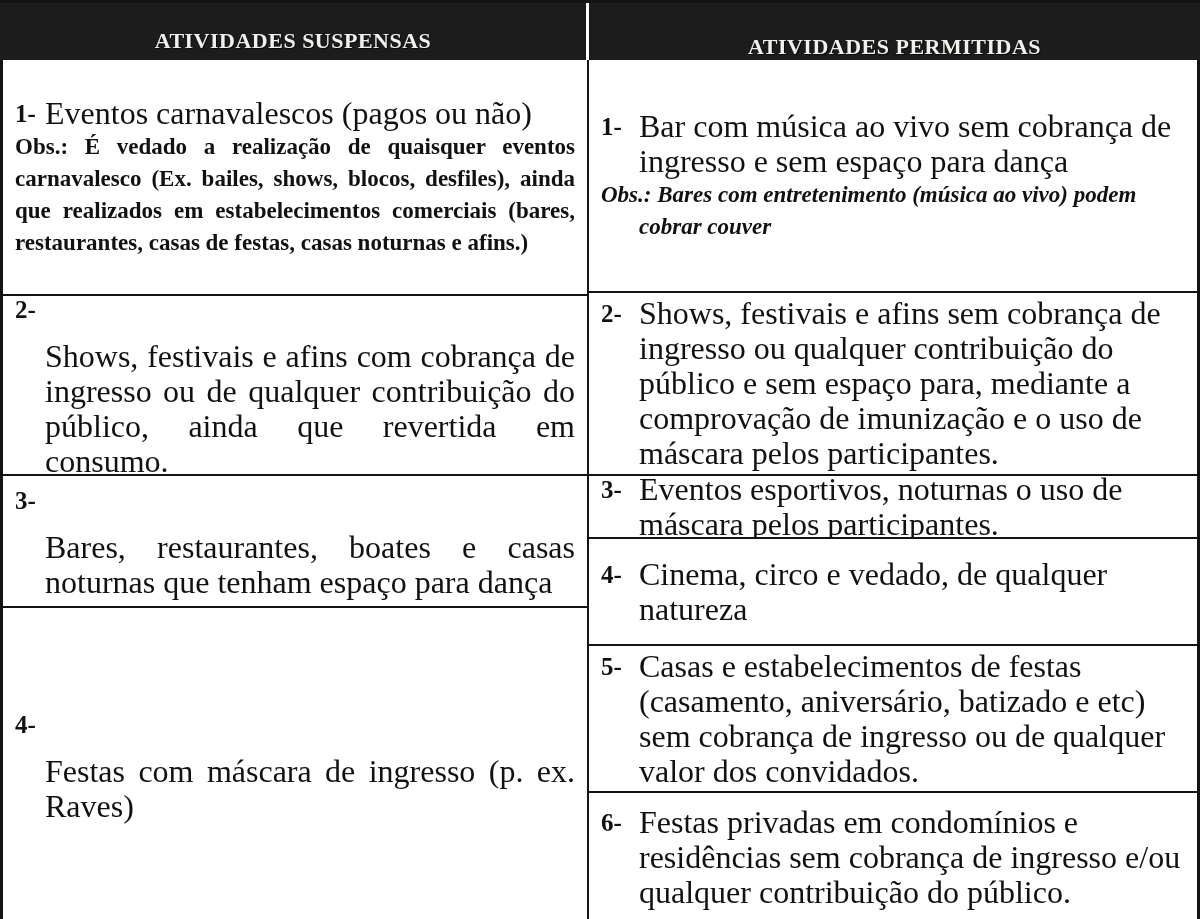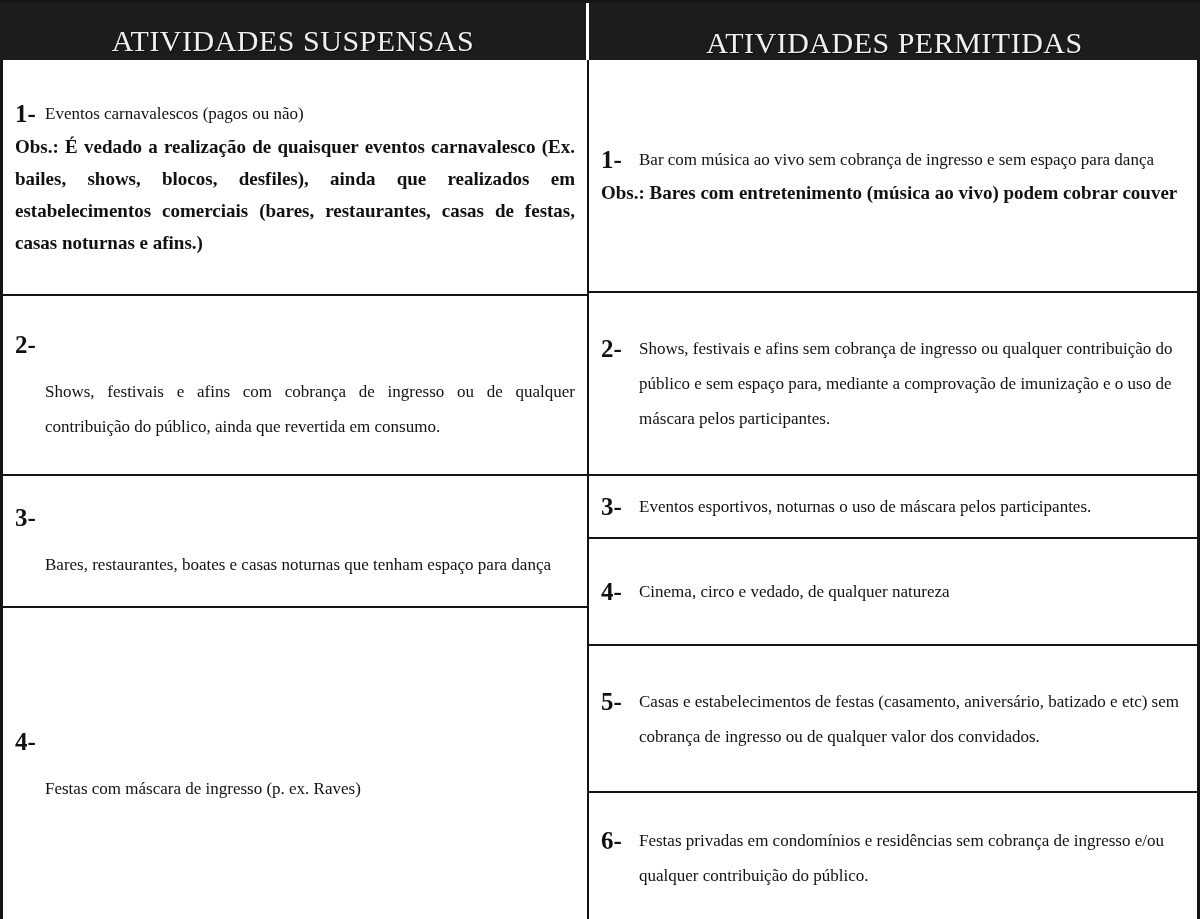--- a/index.html
+++ b/index.html
@@ -36,22 +36,22 @@
     display: flex;
     align-items: center;
     justify-content: center;
     box-sizing: border-box;
     height: 100%;
   }
   .header-cell.left  { width: 589px; border-right: 3px solid #ffffff; }
   .header-cell.right { width: 611px; align-items: flex-end; }
   .header-cell span {
     color: #f2f0ec;
-    font-weight: normal;
-    font-size: 30px;
+    font-weight: bold;
+    font-size: 22px;
     letter-spacing: 0.5px;
     text-shadow: 1px 1px 0 rgba(0,0,0,0.65);
     white-space: nowrap;
     margin-top: 19px;
   }
 
   
   .body-row {
     display: flex;
     height: 862px;
@@ -93,36 +93,36 @@
   }
   .num {
     flex: 0 0 auto;
     font-weight: bold;
     font-size: 25px;
     line-height: 35px;
     white-space: nowrap;
   }
   .txt {
     flex: 1 1 auto;
-    font-size: 17px;
+    font-size: 32px;
     line-height: 35px;
   }
   .txt.justify { text-align: justify; text-align-last: left; margin-top: 47px; }
 
   
   .col.left  .num { width: 30px; }
   .col.right .num { width: 38px; }
 
   .obs-block {
     font-weight: bold;
-    font-size: 19px;
+    font-size: 23px;
     line-height: 32px;
   }
   .obs-block.justify { text-align: justify; text-align-last: left; }
-  .obs-block.indent-hang { padding-left: 38px; text-indent: -38px; }
+  .obs-block.indent-hang { padding-left: 38px; text-indent: -38px; font-style: italic; }
 
   
   .h-l1 { height: 236px; }
   .h-l2 { height: 180px; }
   .h-l3 { height: 132px; }
   .h-l4 { height: 314px; }
 
   .h-r1 { height: 233px; }
   .h-r2 { height: 183px; }
   .h-r3 { height: 63px;  }

